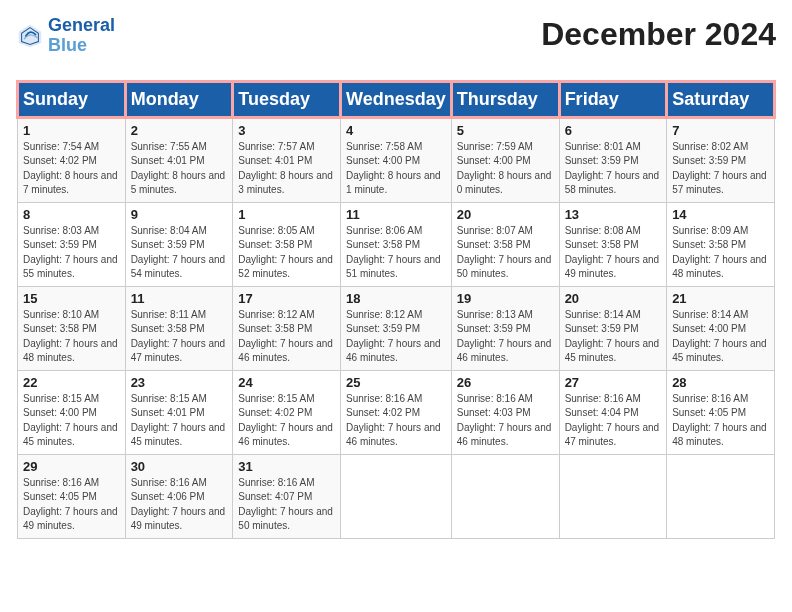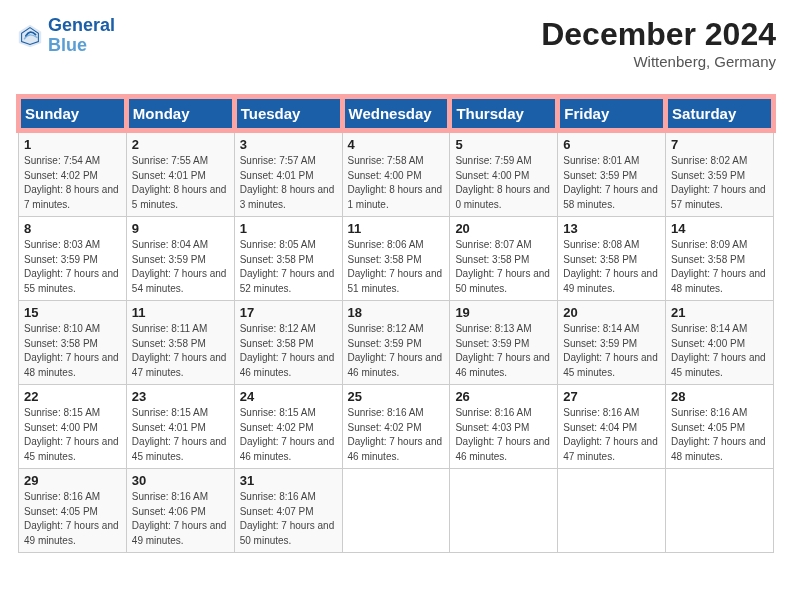--- a/index.html
+++ b/index.html
@@ -49,23 +49,23 @@
     table {
       width: 100%;
       border-collapse: collapse;
       font-size: 11px;
     }
     thead tr th {
       background: #1a5fa8;
       color: #fff;
       padding: 6px 4px;
       text-align: left;
-      font-size: 15px;
-      font-weight: bold;
-      border: 5px solid #fca5a5;
+      font-size: 18px;
+      font-weight: bold;
+      border: 3px solid #fca5a5;
     }
     tbody tr td {
       border: 1px solid #ccc;
       padding: 4px 5px;
       vertical-align: top;
       width: 14.28%;
       height: 82px;
     }
     tbody tr:nth-child(odd) td {
       background: #f9f9f9;
@@ -102,21 +102,20 @@
       <path d="M12,24 Q18,14 30,22" fill="none" stroke="#5a9fd4" stroke-width="2" stroke-linecap="round" opacity="0.7"></path>
     </svg>
     <div>
       <div class="logo-text">
         <span>General</span><br><span style="color:#5a9fd4">Blue</span>
       </div>
     </div>
   </div>
   <div class="title-block">
     <div class="month-title">December 2024</div>
-    <div class="location">Wittenberg, Germany</div>
   </div>
 </div>
 
 <table>
   <thead>
     <tr>
     <th>Sunday</th>
         <th>Monday</th>
         <th>Tuesday</th>
         <th>Wednesday</th>

